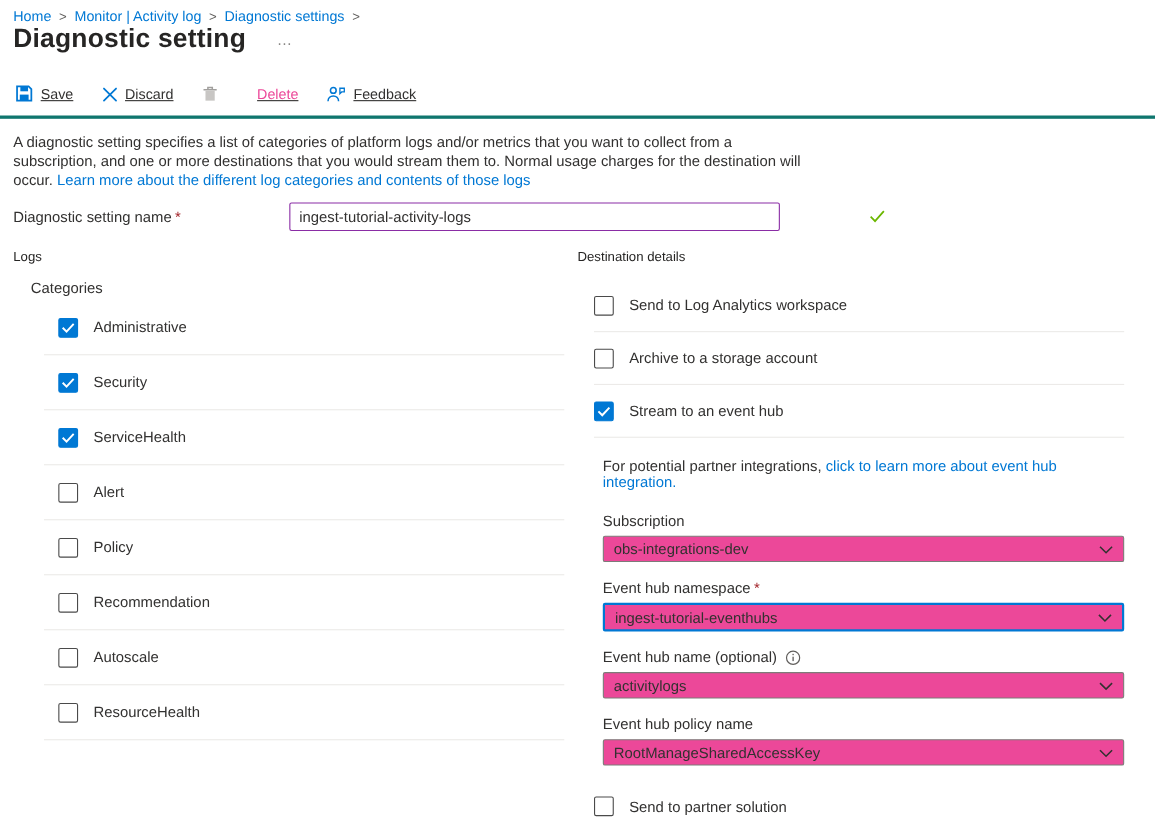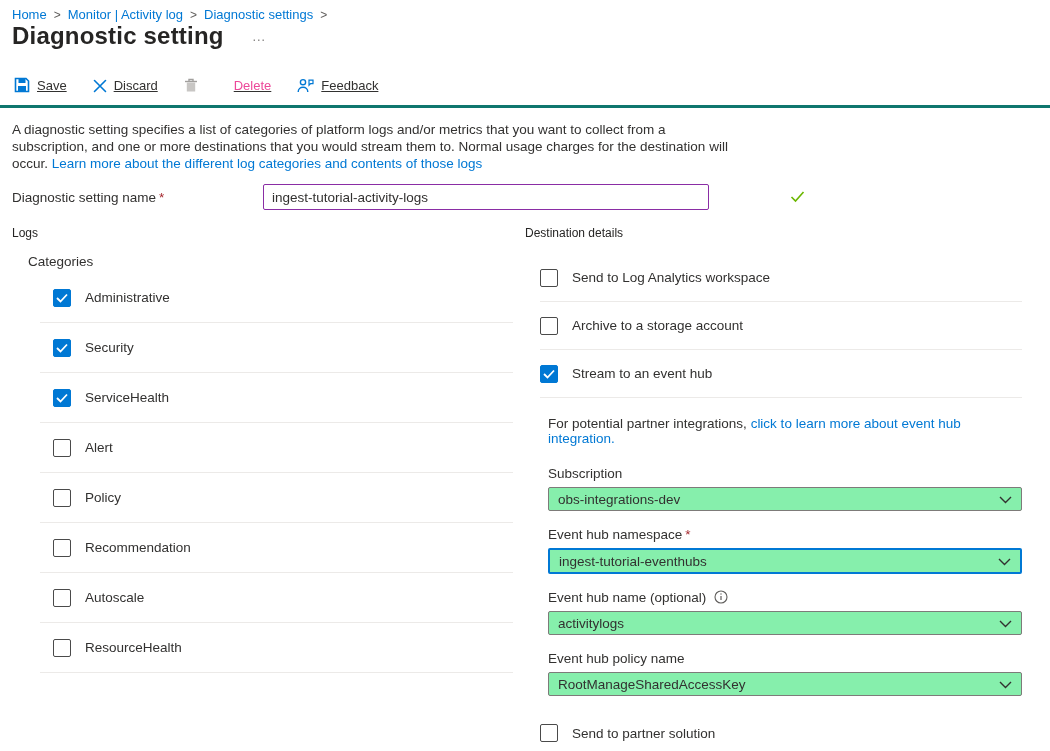--- a/index.html
+++ b/index.html
@@ -63,24 +63,24 @@
   
   .dest-list { margin-left:15px; margin-top:14px; }
   .dest-row { display:flex; align-items:center; height:48px;
     border-bottom:1px solid #eceae8; }
   .partner-note { margin-left:23px; margin-top:18px; font-size:13.5px; }
   .partner-note a { color:#0078d4; text-decoration:none; cursor:pointer; }
 
   
   .fields { margin-left:23px; margin-top:20px; }
   .field { margin-bottom:16px; }
-  .field-label { font-size:13.5px; margin-bottom:6px; display:flex; align-items:flex-start; }
+  .field-label { font-size:13.5px; margin-bottom:6px; display:flex; align-items:flex-end; }
   .dropdown { width:474px; height:24px; border:1px solid #7d7b79; border-radius:2px;
     display:flex; align-items:center; justify-content:space-between; padding:0 9px;
-    cursor:pointer; background:#86efac; }
+    cursor:pointer; background:#ec4899; }
   .dropdown.focused { border:2px solid #0078d4; height:26px; }
   .dd-value { font-size:13.5px; color:#323130; }
   .info-icon { margin-left:8px; cursor:pointer; display:flex; }
 
   
   .partner-row { display:flex; align-items:center; margin-left:15px; margin-top:28px;
     padding-bottom:14px; border-bottom:1px solid #eceae8; }
 </style>
 </head>
 <body>

